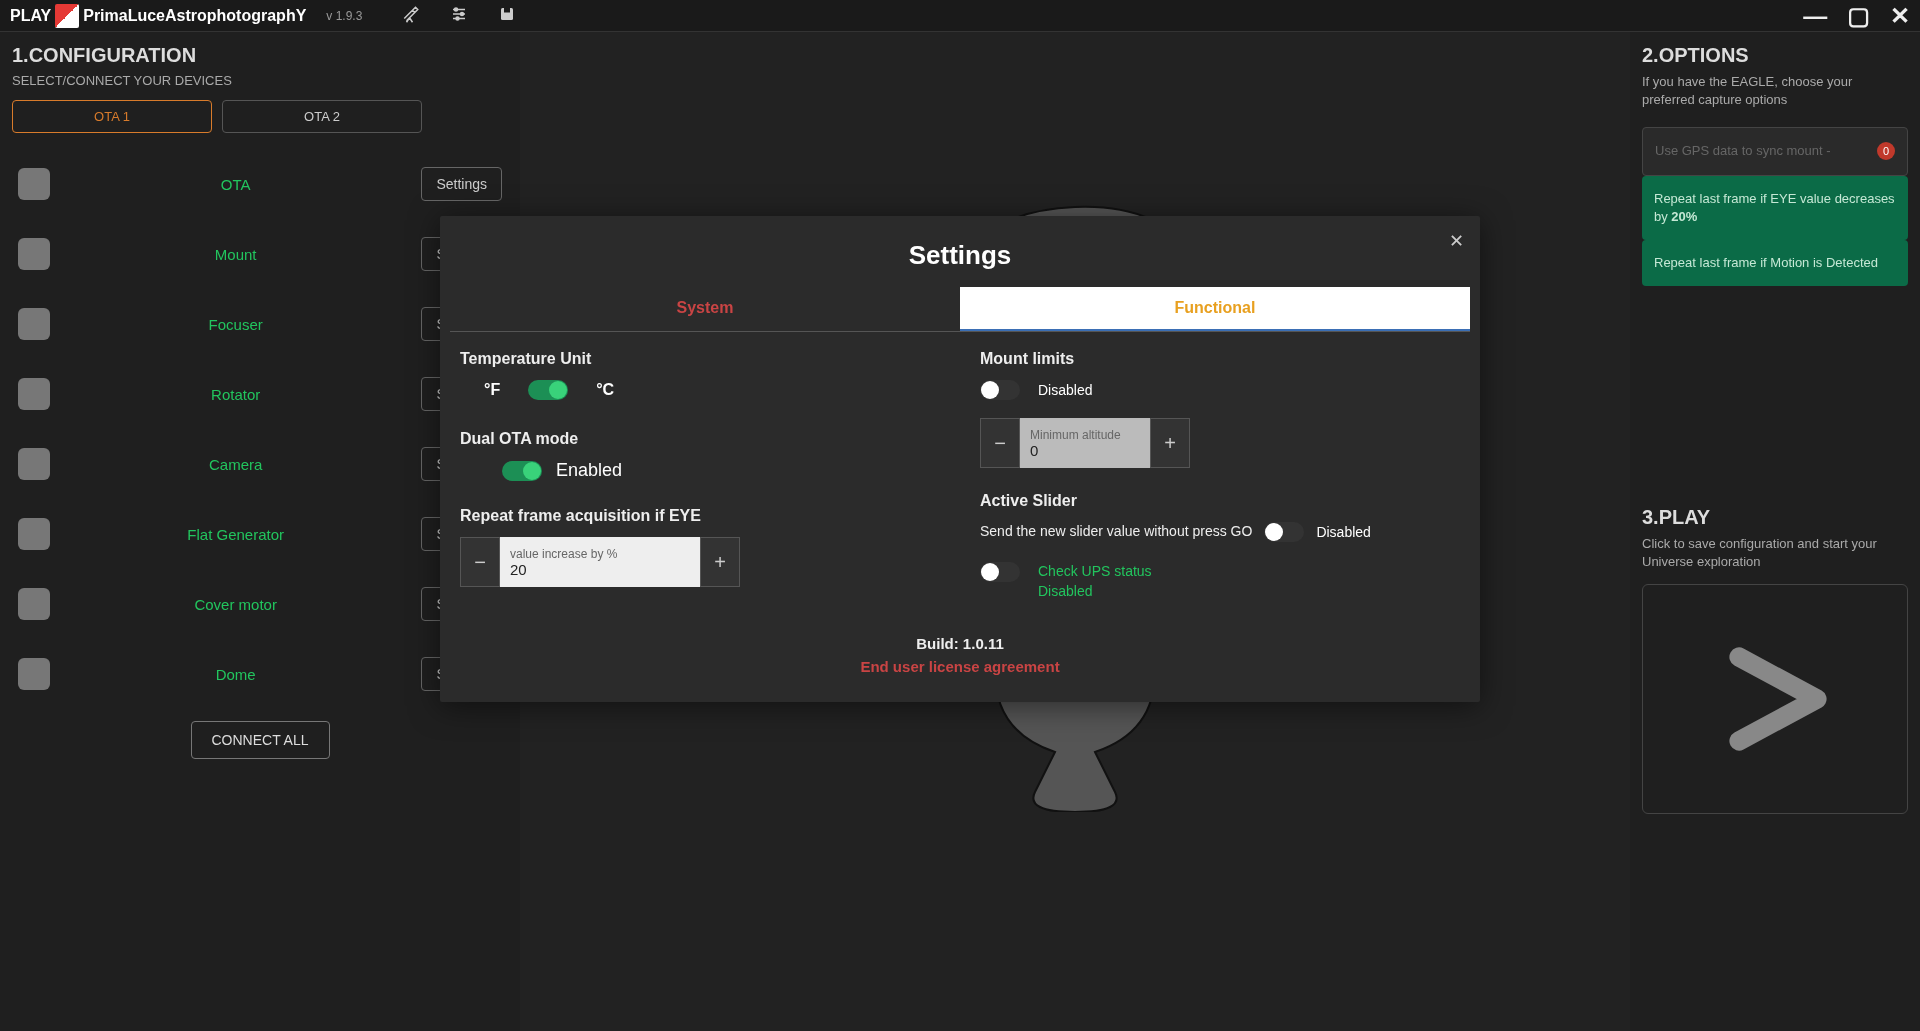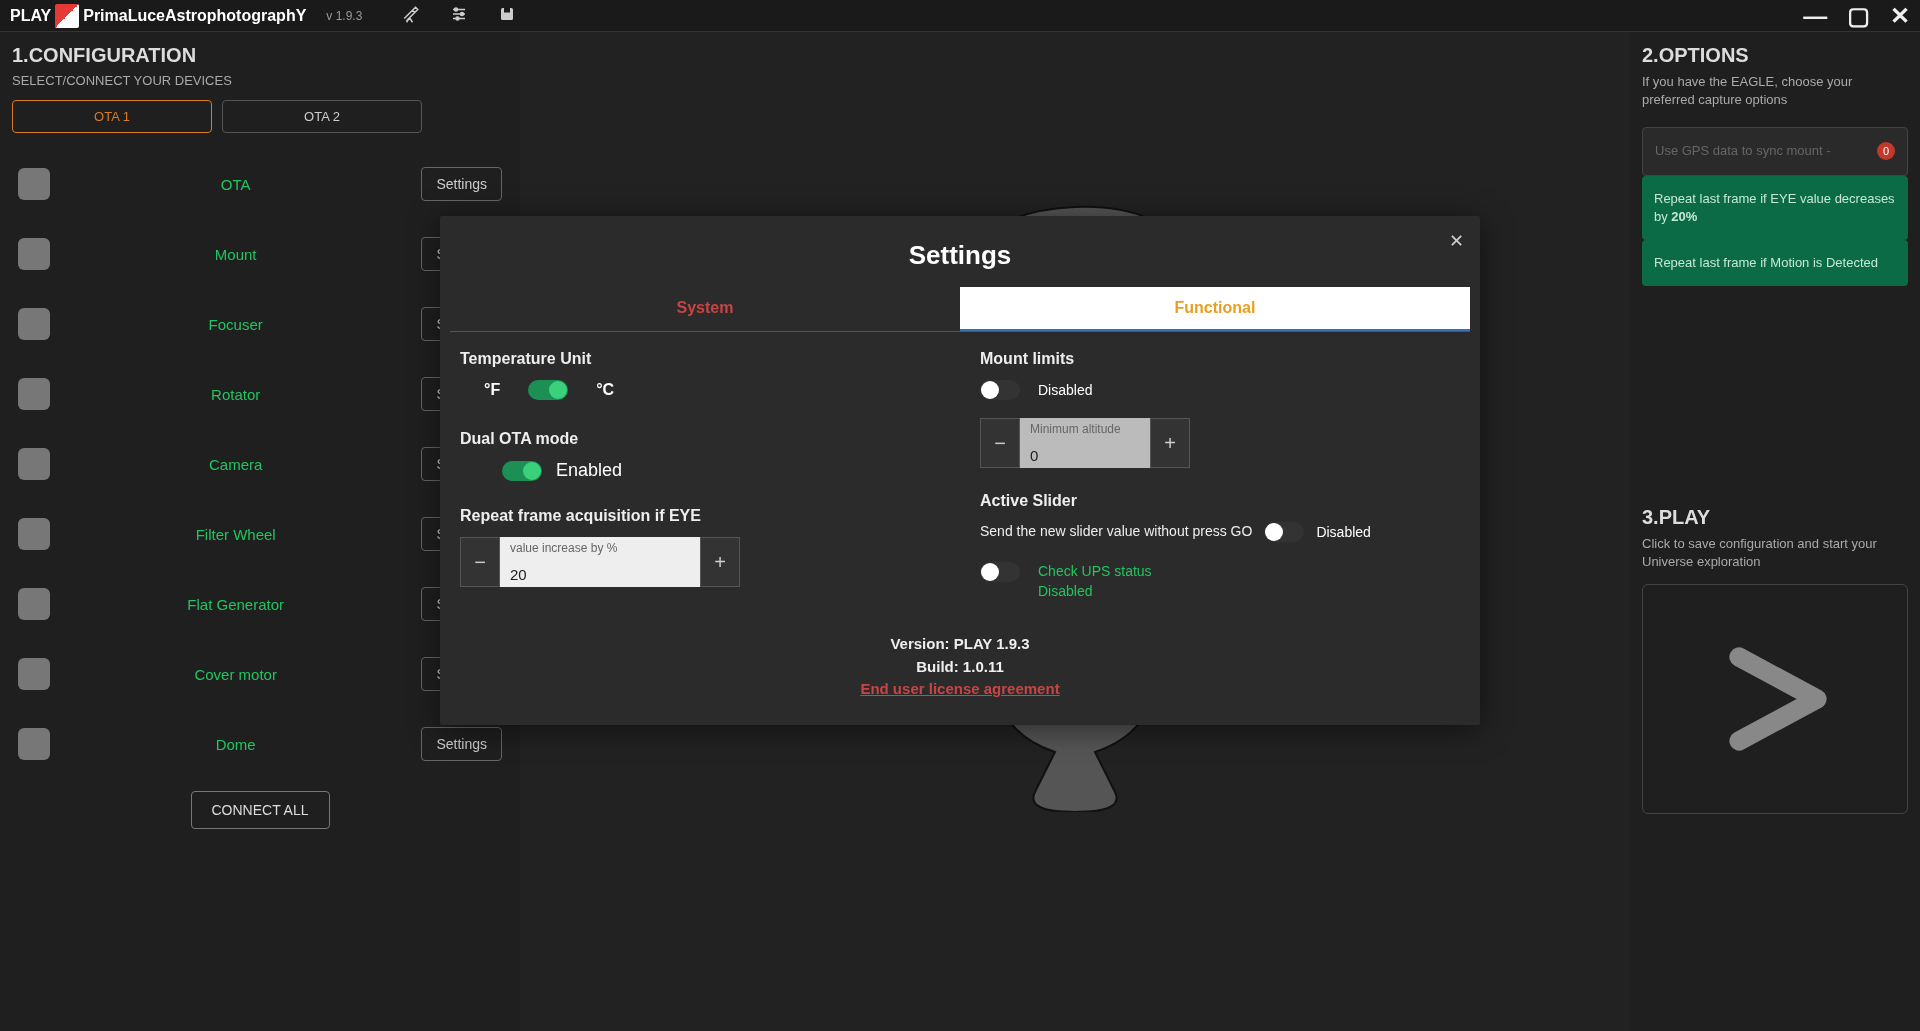--- a/index.html
+++ b/index.html
@@ -57,32 +57,32 @@
 .temp-row { display: flex; align-items: center; gap: 28px; padding-left: 24px; }
 .temp-row span { font-weight: bold; color: #fff; }
 .toggle { width: 40px; height: 20px; background: #1c8f55; border-radius: 10px; position: relative; cursor:pointer;}
 .toggle .knob { width: 18px; height: 18px; background: #39d27a; border-radius: 50%; position: absolute; top: 1px; right: 1px; }
 .toggle.off { background: #333; }
 .toggle.off .knob { background: #fff; left: 1px; right: auto; }
 .toggle-row { display:flex; align-items:center; gap:14px; padding-left:42px; margin-top:4px;}
 .toggle-row .label { color:#fff; font-size:18px; }
 .stepper { display: flex; height: 50px; margin-top: 8px; }
 .stepper button { width: 40px; background: #333; border: 1px solid #555; color: #ccc; font-size: 20px; cursor:pointer;}
-.stepper .input { flex: 0 0 200px; background: #eee; padding: 4px 10px; display:flex; flex-direction:column; justify-content:space-between;}
+.stepper .input { flex: 0 0 200px; background: #eee; padding: 4px 10px; display:flex; flex-direction:column; justify-content:center;}
 .stepper .input .ph { color: #666; font-size: 12px; }
 .stepper .input .val { color: #222; font-size: 15px; }
 .stepper.small .input { flex: 0 0 130px; background:#bbb;}
 .mount-toggle { display:flex; align-items:center; gap:18px; margin-top:6px;}
 .mount-toggle .label { color:#fff; font-size:14px;}
 .slider-row { display:flex; align-items:center; gap:12px; margin-top:4px;}
 .slider-desc { color:#eee; font-size:14px; max-width:280px; line-height:1.4;}
 .ups-block { display:flex; gap:18px; margin-top:20px; align-items:flex-start;}
 .ups-text { color:#22c55e; font-size:14px; line-height:1.4;}
 .modal-footer { text-align:center; color:#eee; font-size:15px; font-weight:bold; padding: 8px 0 24px; line-height:1.5;}
-.modal-footer a { color:#c94444; text-decoration: underline; cursor:pointer;}
+.modal-footer a { color:#c94444; cursor:pointer;}
 .red-dot { width:18px; height:18px; border-radius:50%; background:#c0392b; display:inline-flex; align-items:center; justify-content:center; color:#fff; font-size:11px;}
 </style>
 </head>
 <body>
 
 <div class="titlebar">
   <div class="brand">
     <span>PLAY</span>
     <span class="logo"></span>
     <span>PrimaLuceAstrophotographY</span>
@@ -141,25 +141,20 @@
         <button class="settings-btn">Settings</button>
       </div>
     <div class="device-row">
         <div class="device-icon"></div>
         <div class="device-name">Rotator</div>
         <button class="settings-btn">Settings</button>
       </div>
     <div class="device-row">
         <div class="device-icon"></div>
         <div class="device-name">Camera</div>
-        <button class="settings-btn">Settings</button>
-      </div>
-    <div class="device-row">
-        <div class="device-icon"></div>
-        <div class="device-name">Filter Wheel</div>
         <button class="settings-btn">Settings</button>
       </div>
     <div class="device-row">
         <div class="device-icon"></div>
         <div class="device-name">Flat Generator</div>
         <button class="settings-btn">Settings</button>
       </div>
     <div class="device-row">
         <div class="device-icon"></div>
         <div class="device-name">Cover motor</div>
@@ -269,17 +264,16 @@
             <div class="knob"></div>
           </div>
         <div class="ups-text">
           <div>Check UPS status</div>
           <div>Disabled</div>
         </div>
       </div>
     </div>
   </div>
   <div class="modal-footer">
-    <div>Version: PLAY 1.9.3</div>
     <div>Build: 1.0.11</div>
     <a>End user license agreement</a>
   </div>
 </div>
 
 </body></html>

